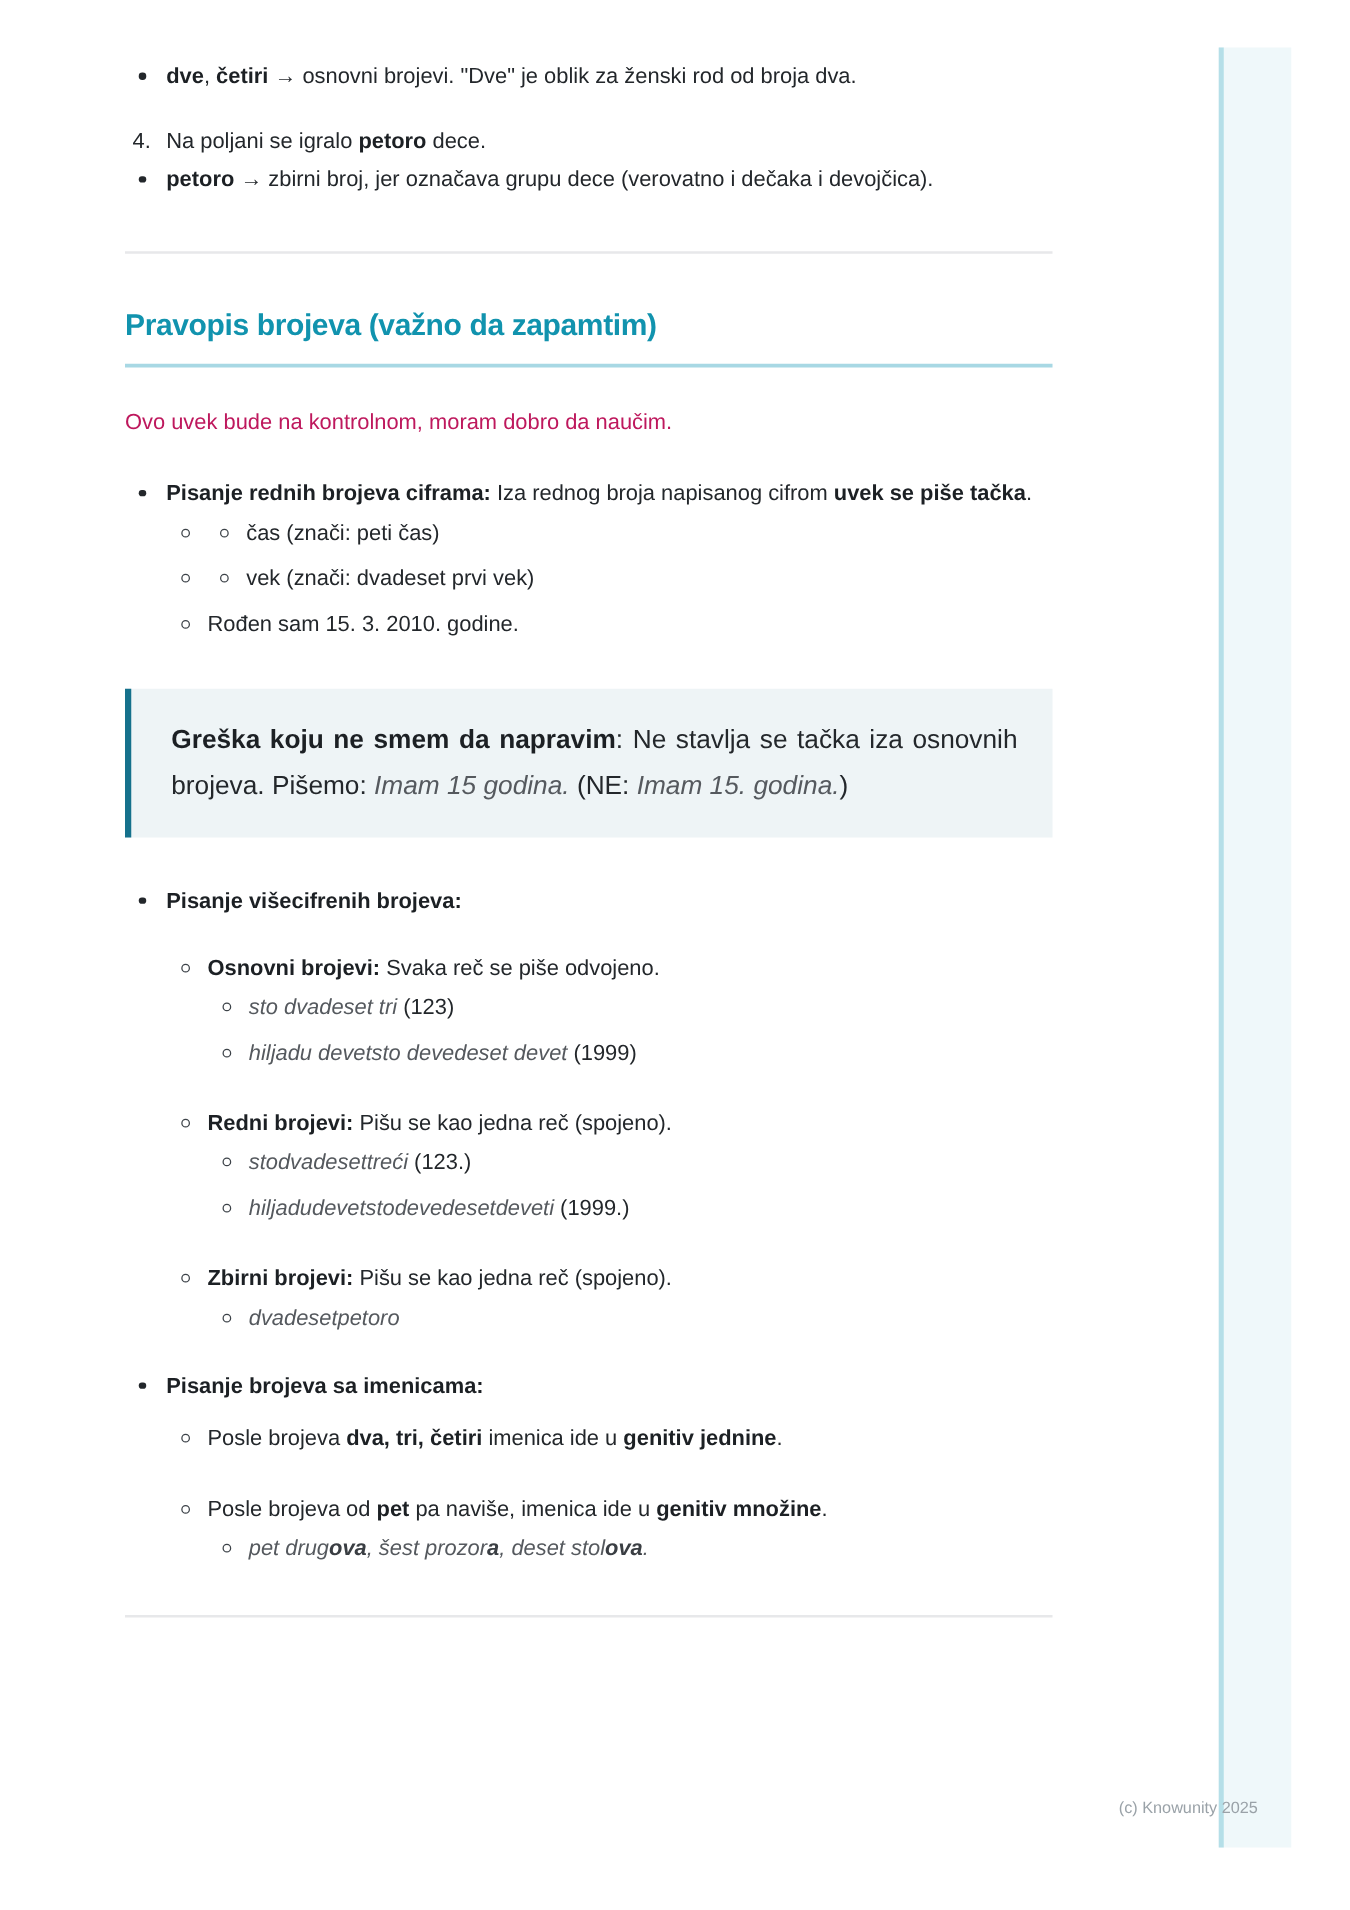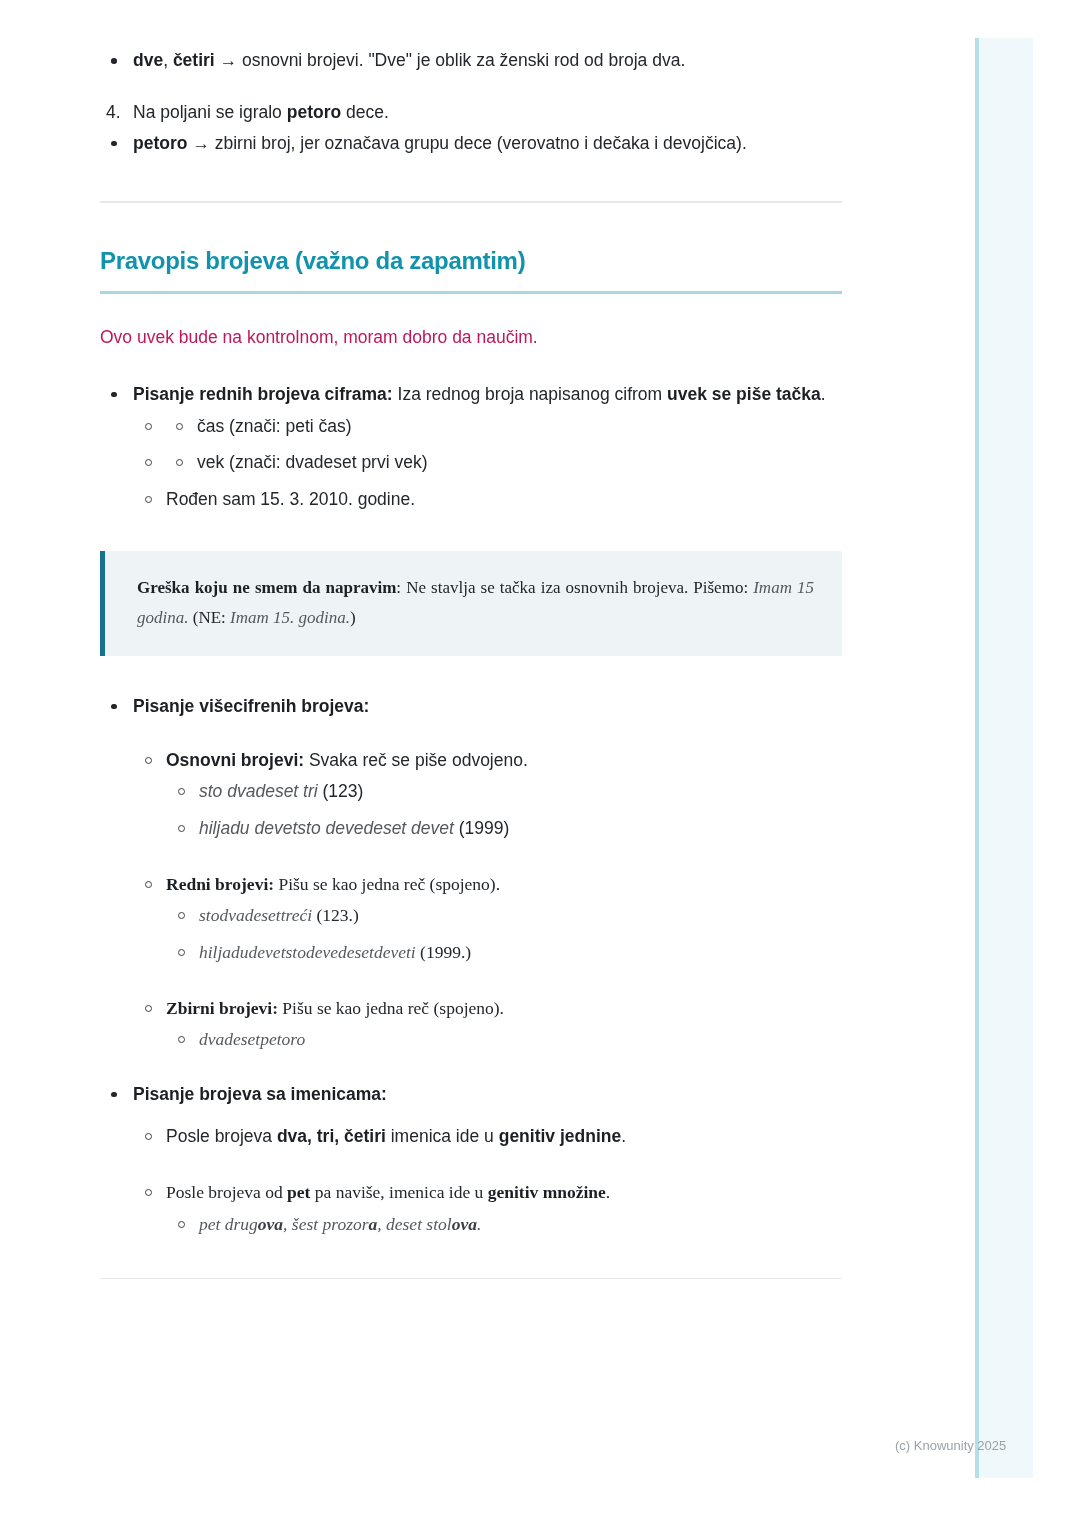--- a/index.html
+++ b/index.html
@@ -106,21 +106,21 @@
     border-radius: 50%;
     border: 1.4px solid #3c4248;
     background: transparent;
     box-sizing: border-box;
   }
   .b2d > .txt { padding-left: 31px; display: block; }
 
   .indent1 { margin-left: 34px; }
 
   .gap-sm { margin-top: 8px; }
-  .gap-md { margin-top: 28px; font-family: Liberation Serif, serif; }
+  .gap-md { margin-top: 28px; }
 
   b, strong { font-weight: bold; color: #1c2024; }
 
   .ital {
     font-style: italic;
     color: #55595e;
   }
   .ital b { color: #3a3e43; font-style: italic; }
   .paren { color: #23272b; font-style: normal; }
 
@@ -172,25 +172,24 @@
   
   .callout {
     background: #eef4f6;
     border-left: 5px solid #15718c;
     padding: 22px 28px 22px 32px;
     width: 742px;
     box-sizing: border-box;
   }
   .callout p {
     margin: 0;
-    font-size: 17px;
+    font-size: 21px;
     line-height: 1.78;
     text-align: justify;
     color: #23272b;
-    font-family: Liberation Serif, serif;
   }
 
   
   .footer-note {
     position: absolute;
     left: 895px;
     top: 1438px;
     font-size: 13px;
     color: #9aa2a8;
     white-space: nowrap;

